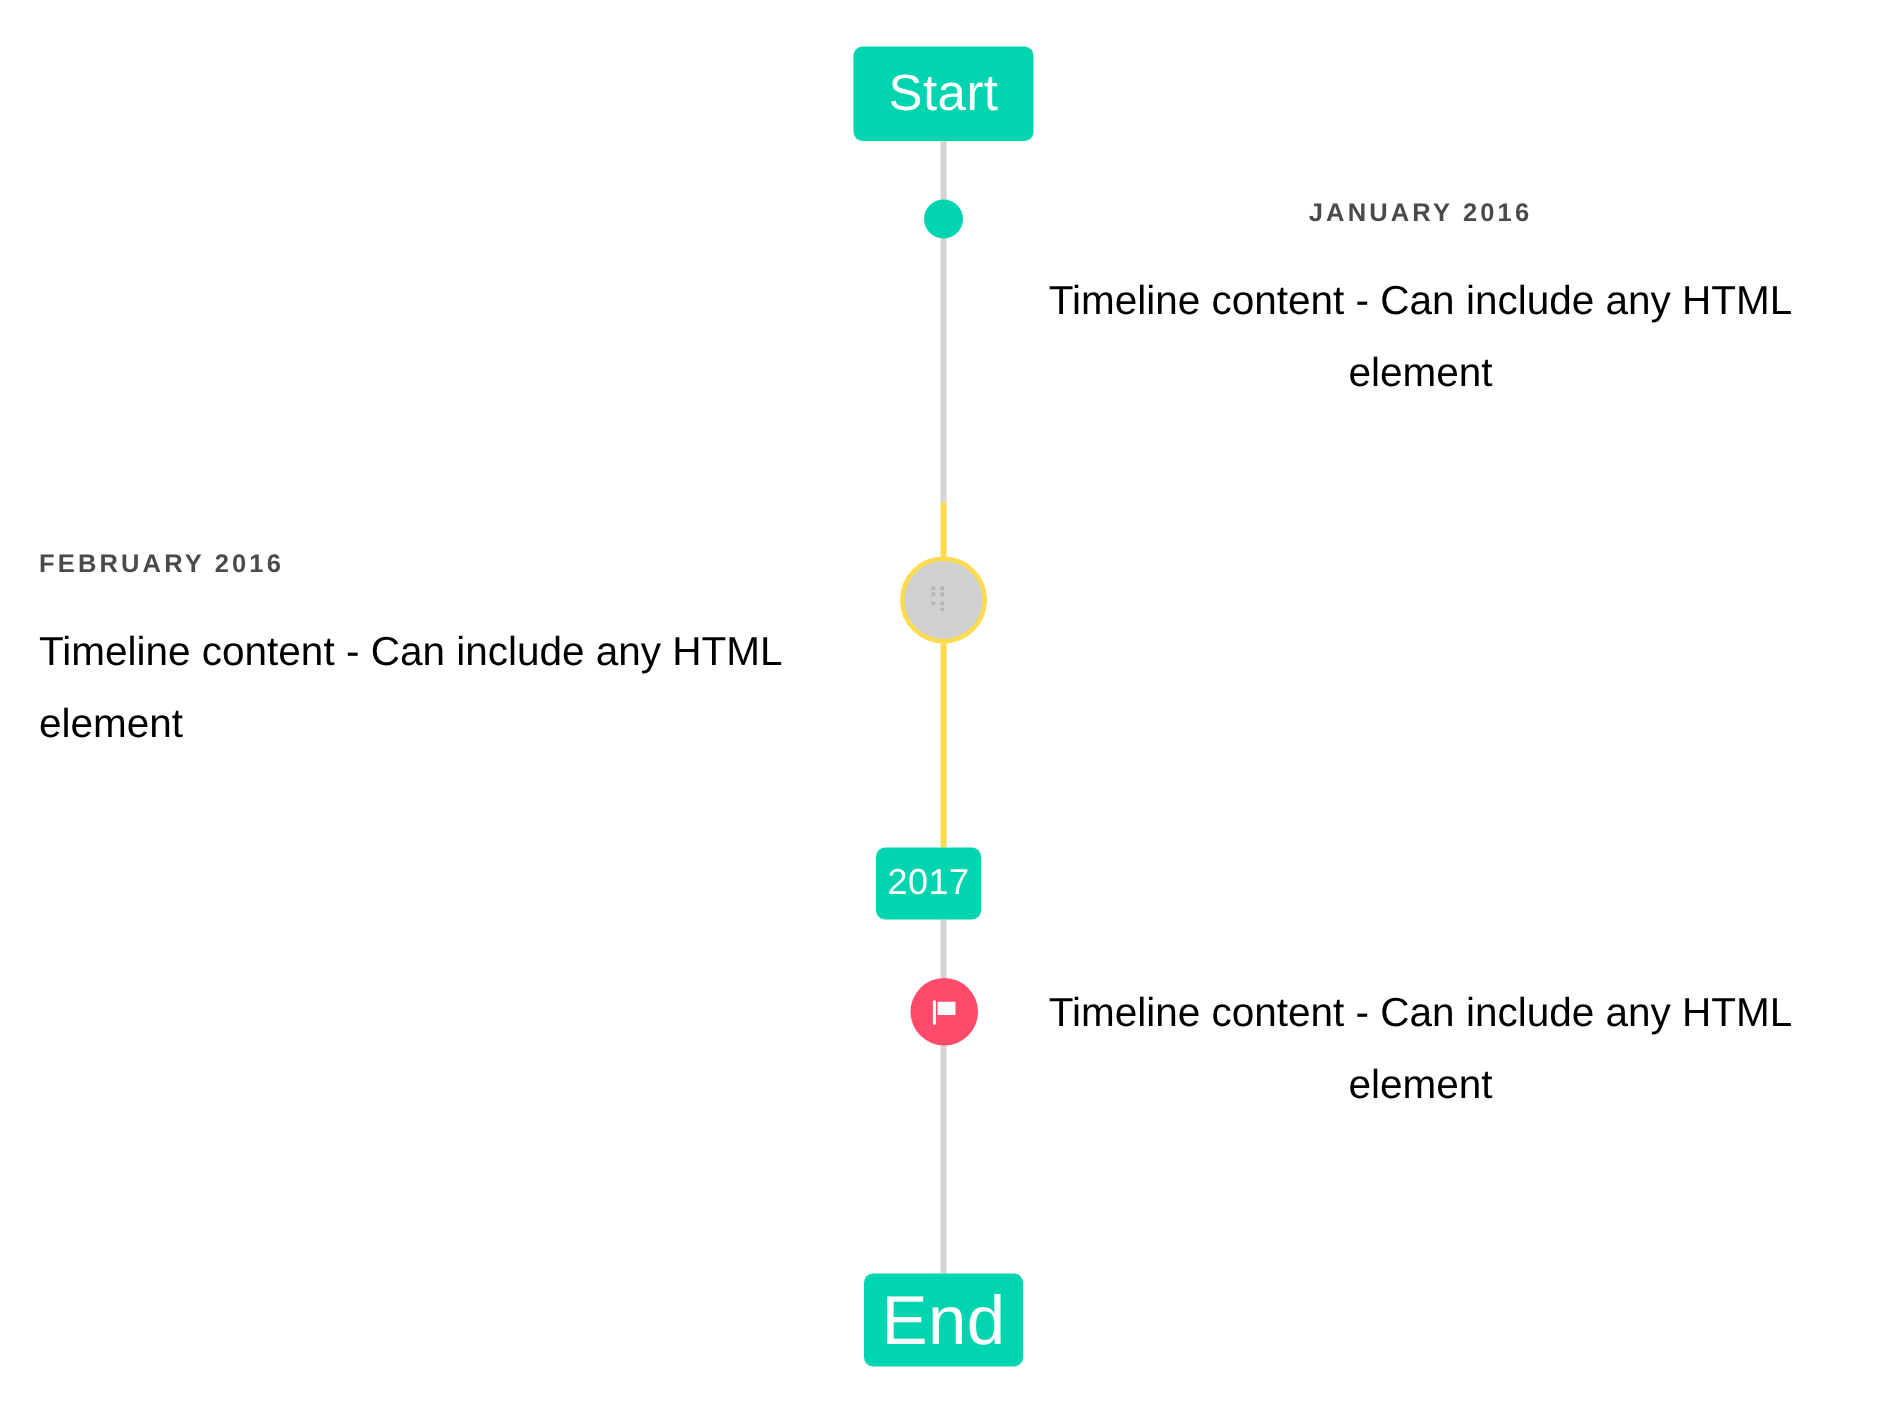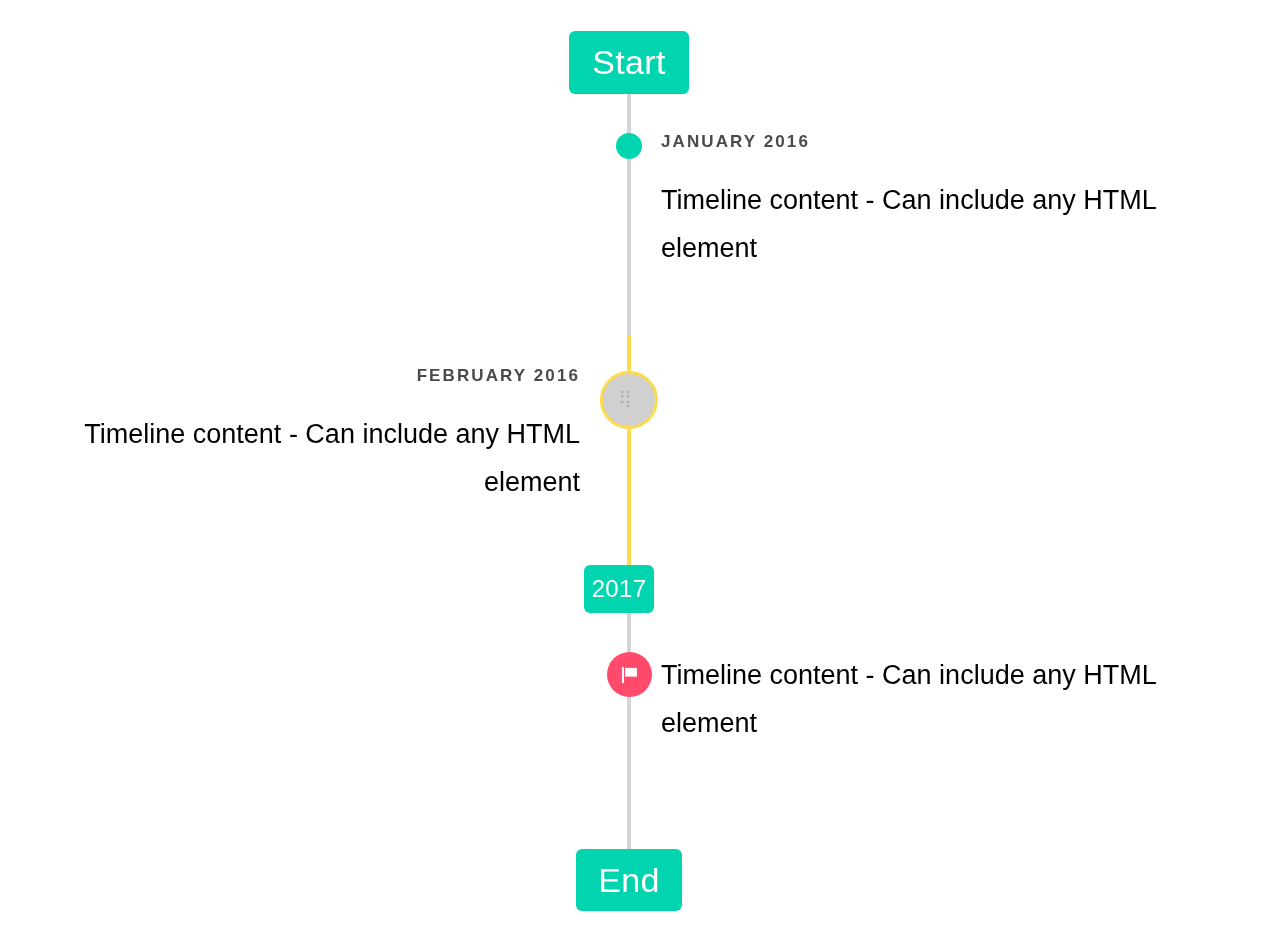--- a/index.html
+++ b/index.html
@@ -51,21 +51,21 @@
     text-align: right;
   }
   .badge-year {
     left: 584px; top: 565px;
     width: 70px; height: 48px;
     font-size: 24px;
   }
   .badge-end {
     left: 576px; top: 849px;
     width: 106px; height: 62px;
-    font-size: 34px;
+    font-size: 46px;
   }
 
   
   .marker {
     position: absolute;
     border-radius: 50%;
     z-index: 5;
     display: flex;
     align-items: center;
     justify-content: center;
@@ -88,22 +88,22 @@
   }
 
   .broken-img-glyph {
     width: 20px; height: 20px;
     opacity: 0.42;
   }
   .flag-glyph { width: 22px; height: 22px; }
 
   
   .entry { position: absolute; }
-  .entry-right { left: 661px; width: 530px; text-align: left; }
-  .entry-left  { left: 50px;  width: 530px; text-align: right; }
+  .entry-right { left: 682px; width: 530px; text-align: center; }
+  .entry-left  { left: 26px;  width: 530px; }
 
   .entry-date {
     font-size: 17px;
     font-weight: bold;
     letter-spacing: 2.1px;
     color: #4a4a4a;
     margin: 0 0 24px 0;
     line-height: 1.1;
   }
   .entry-body {

